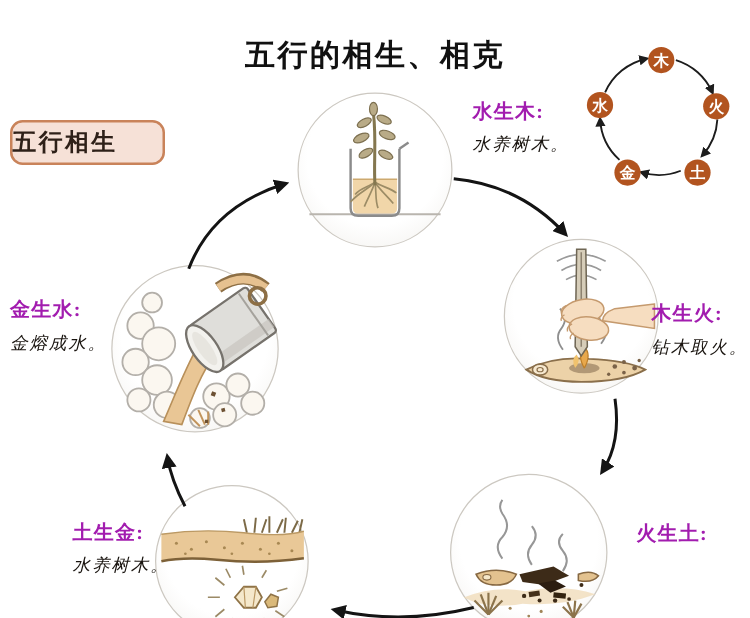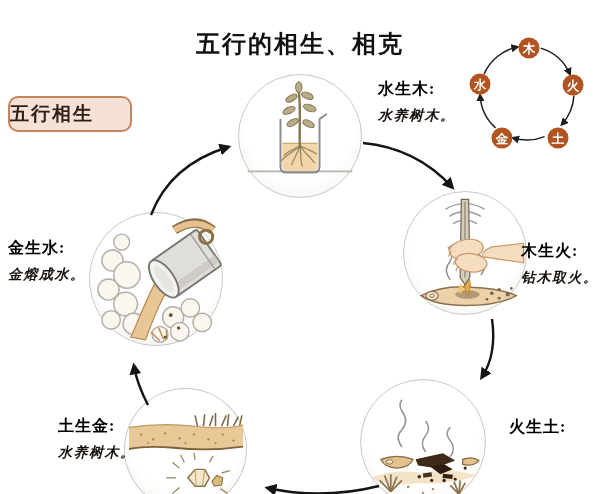--- a/index.html
+++ b/index.html
@@ -26,25 +26,25 @@
     border:1.5px solid #ccc8c1;
   }
   #c1{left:238px;top:58px;width:124px;height:124px;}
   #c2{left:403px;top:175px;width:124px;height:124px;}
   #c3{left:360px;top:363px;width:126px;height:126px;}
   #c4{left:124px;top:372px;width:123px;height:122px;}
   #c5{left:89px;top:196px;width:134px;height:134px;}
   .node-circle svg{width:100%;height:100%;display:block;}
   .stage-label{position:absolute;}
   .stage-name{
-    font-size:16px;font-weight:bold;color:#000000;letter-spacing:1px;
+    font-size:16px;font-weight:bold;color:#a21caf;letter-spacing:1px;
     font-family:"Liberation Serif",serif;
   }
   .stage-desc{
-    margin-top:7px;font-size:14px;font-weight:bold;font-style:italic;
+    margin-top:7px;font-size:14px;font-weight:normal;font-style:italic;
     color:#18130e;letter-spacing:1.5px;font-family:"Liberation Serif",serif;
   }
   #l1{left:378px;top:63px;}
   #l2{left:521px;top:225px;}
   #l3{left:509px;top:401px;}
   #l4{left:58px;top:400px;}
   #l5{left:8px;top:222px;}
   .arrow-overlay{position:absolute;left:0;top:0;pointer-events:none;}
 </style>
 </head>

